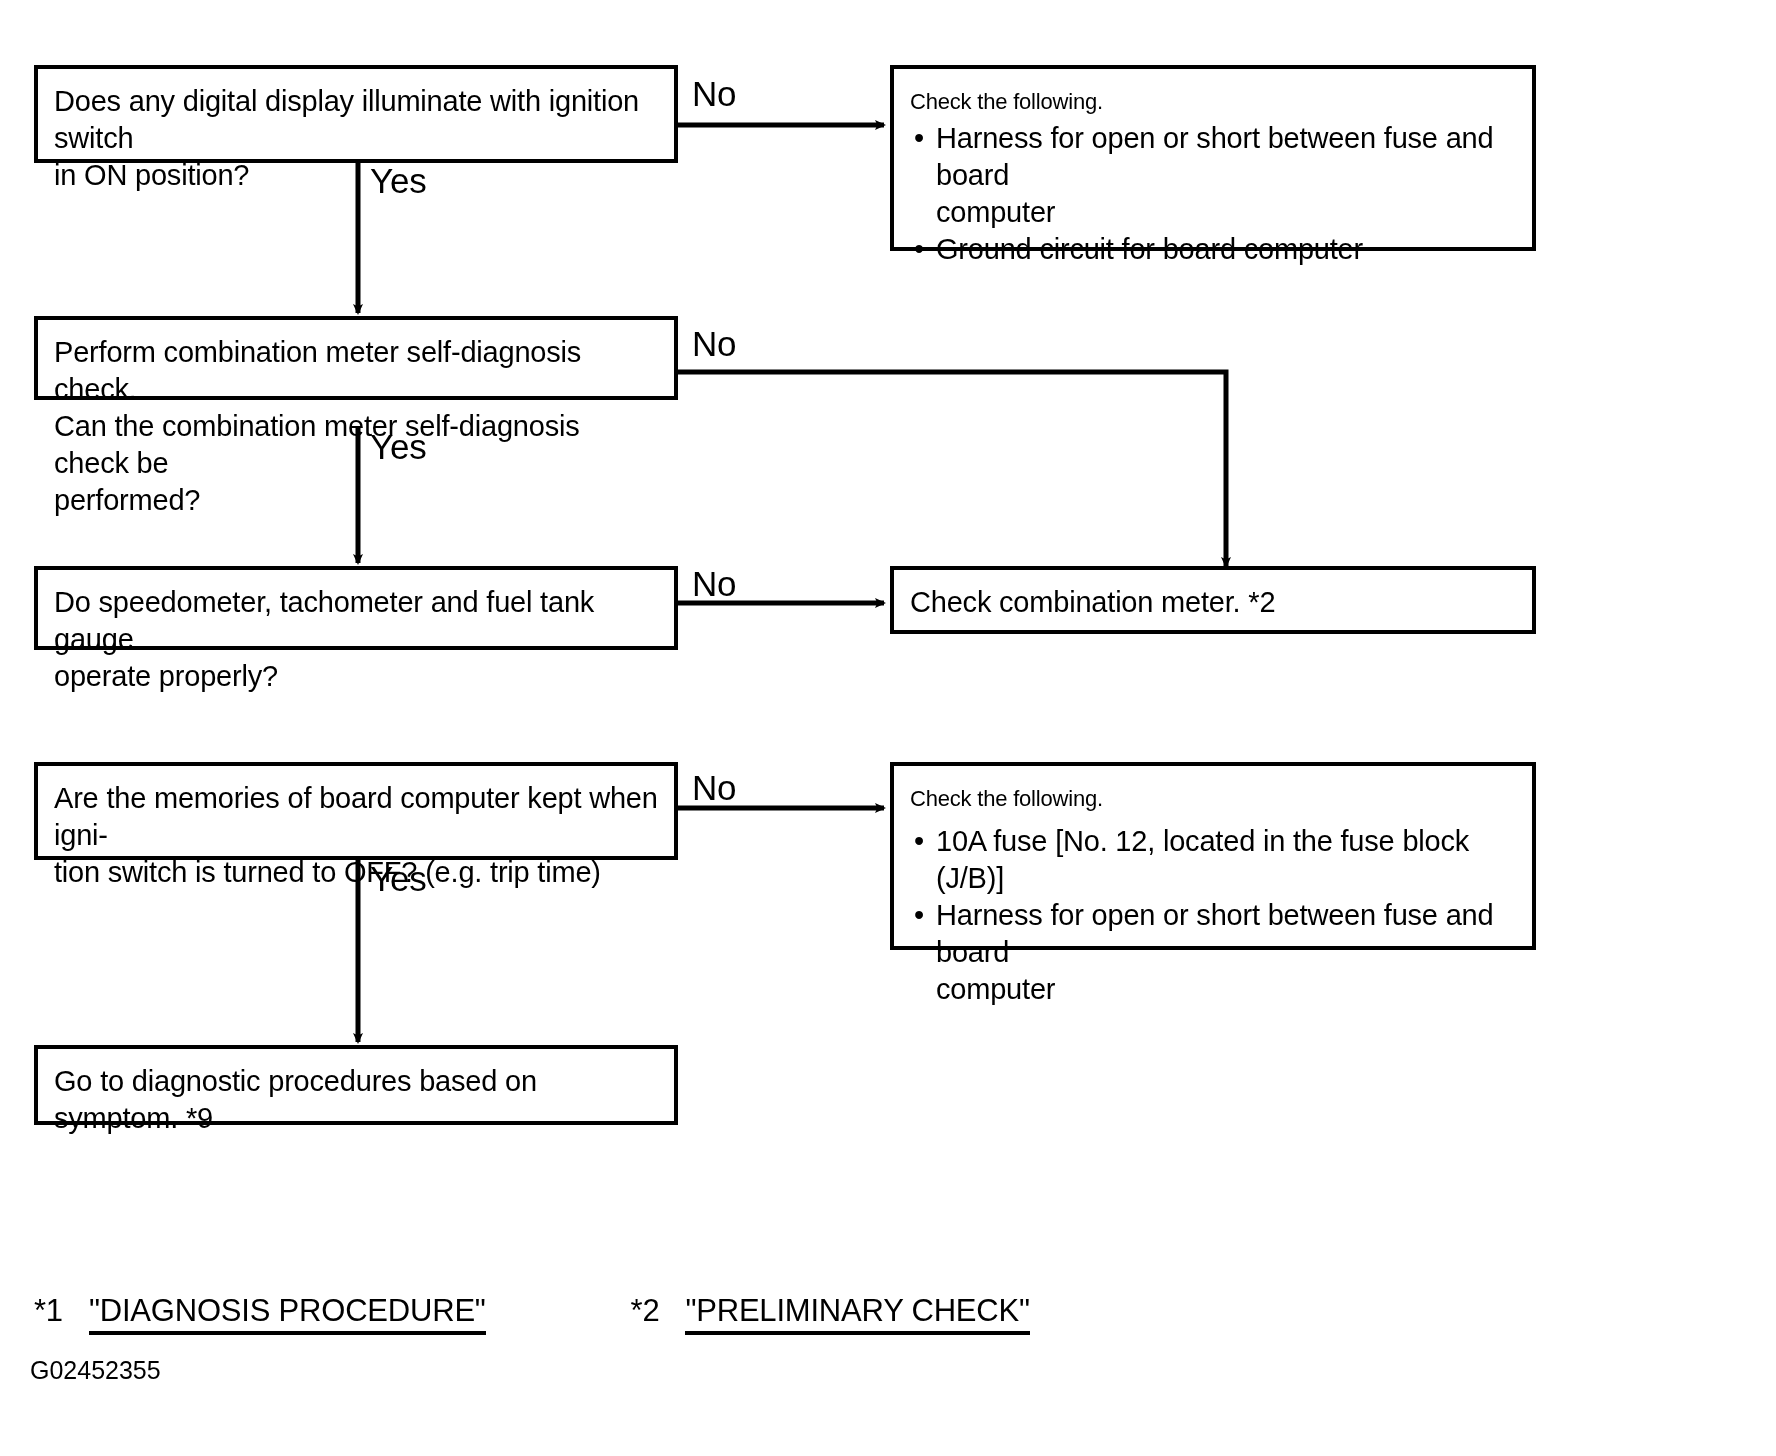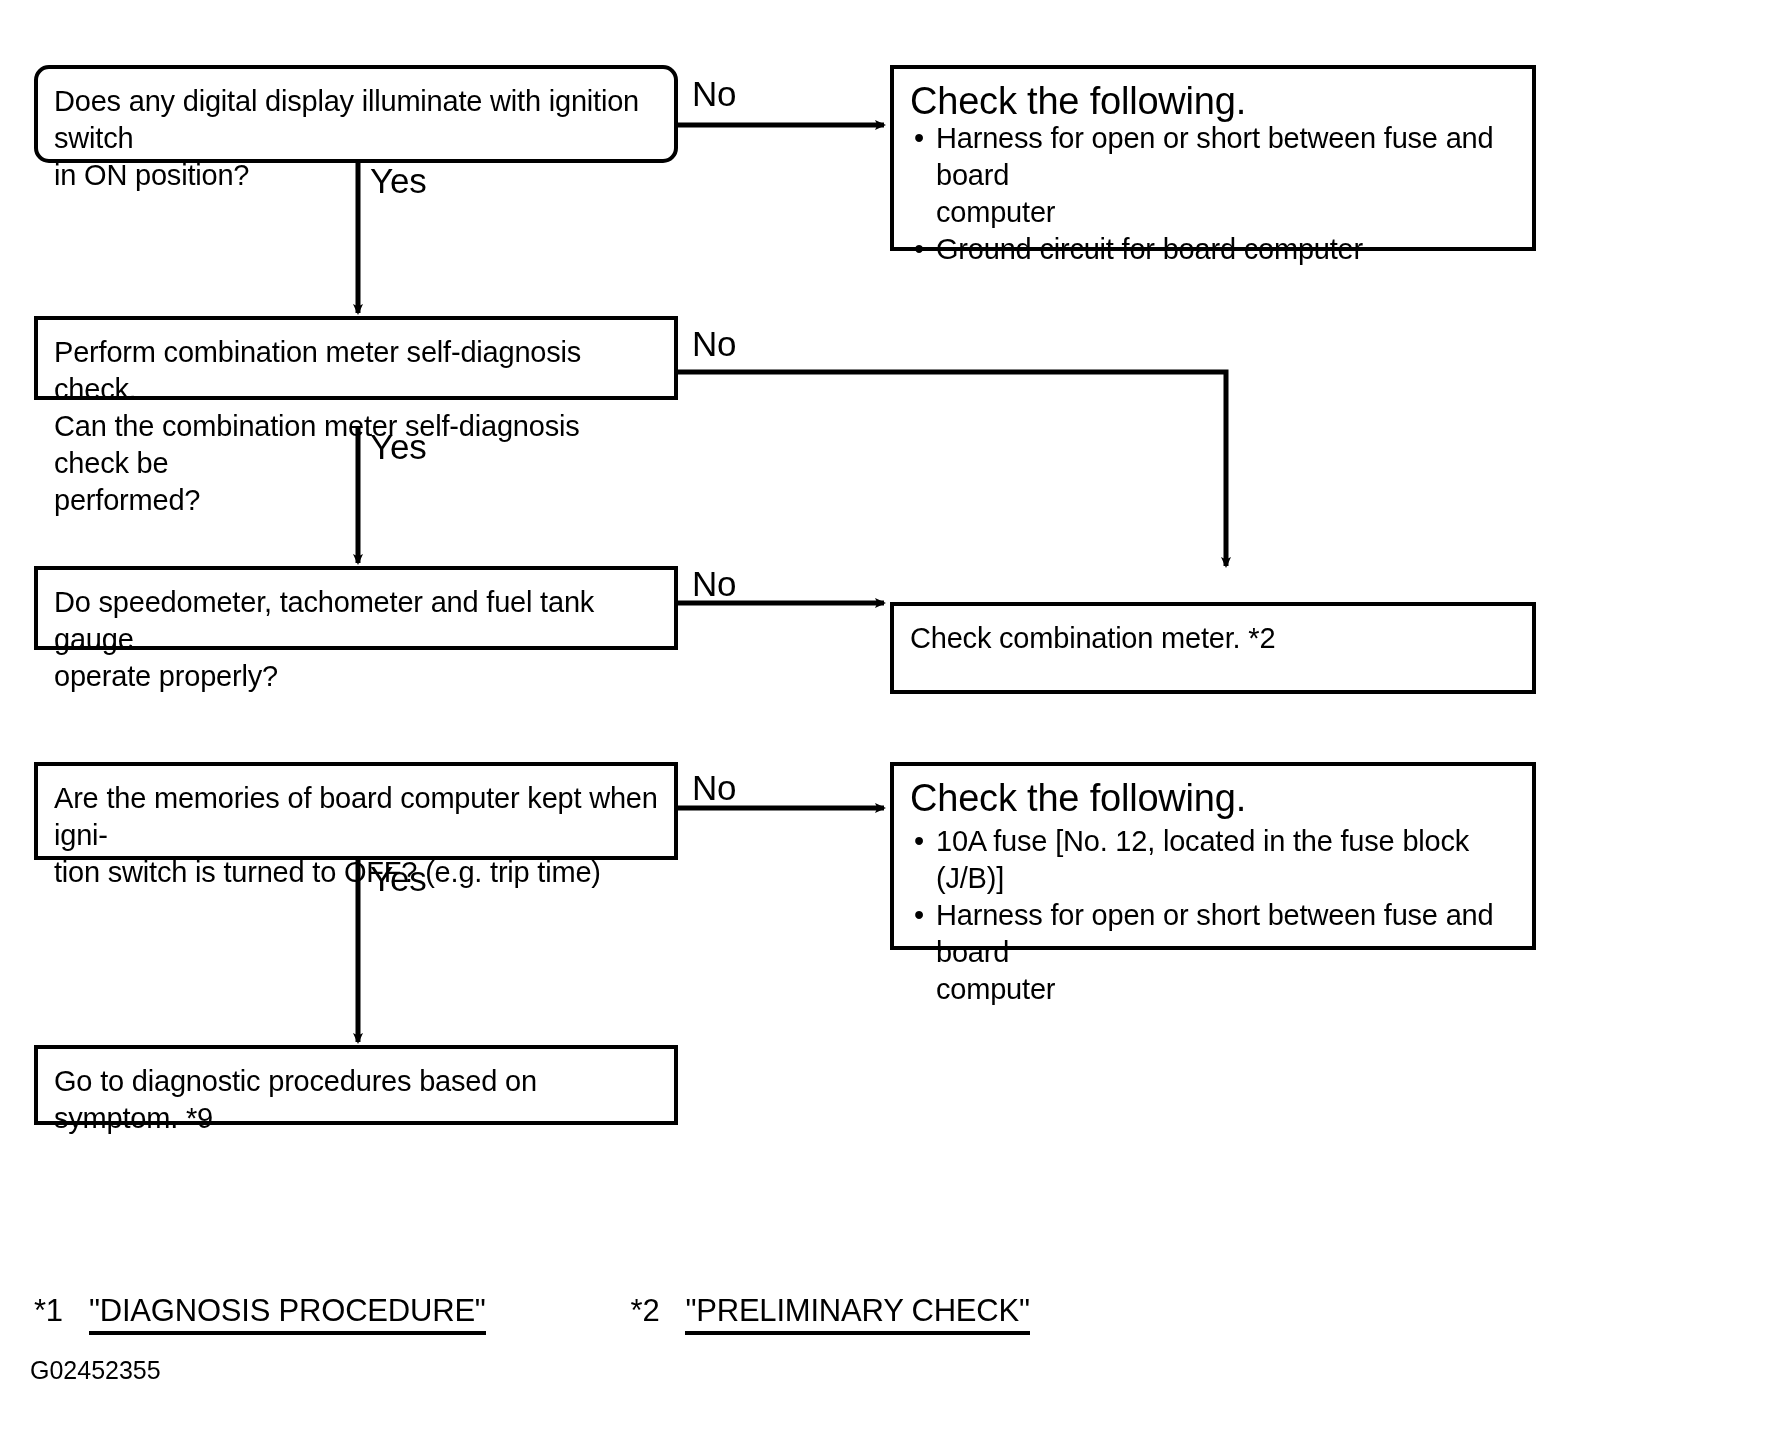--- a/index.html
+++ b/index.html
@@ -47,21 +47,21 @@
     letter-spacing: -0.2px;
   }
   ul.bullets li::before {
     content: "\2022";
     position: absolute;
     left: 4px;
     top: 0;
     font-size: 29px;
   }
   .head-line {
-    font-size: 38px;
+    font-size: 22px;
     line-height: 37px;
     letter-spacing: -0.2px;
   }
   .edge-label {
     position: absolute;
     font-size: 35px;
     line-height: 32px;
     letter-spacing: -0.2px;
     text-align: right;
   }
@@ -121,21 +121,21 @@
 
     <line x1="358" y1="428" x2="358" y2="563" stroke="#000000" stroke-width="5" marker-end="url(#arrow)"></line>
 
     <line x1="678" y1="603" x2="884" y2="603" stroke="#000000" stroke-width="5" marker-end="url(#arrow)"></line>
 
     <line x1="678" y1="808" x2="884" y2="808" stroke="#000000" stroke-width="5" marker-end="url(#arrow)"></line>
 
     <line x1="358" y1="860" x2="358" y2="1042" stroke="#000000" stroke-width="5" marker-end="url(#arrow)"></line>
   </svg>
 
-  <div class="box" style="left:34px; top:65px; width:644px; height:98px;border-radius:15px;">
+  <div class="box" style="left:34px; top:65px; width:644px; height:98px;">
     <div class="txt">Does any digital display illuminate with ignition switch
 in ON position?</div>
   </div>
 
   <div class="box" style="left:890px; top:65px; width:646px; height:186px;">
     <div class="head-line">Check the following.</div>
     <ul class="bullets">
       <li style="white-space:pre-line;">Harness for open or short between fuse and board
    computer</li>
       <li>Ground circuit for board computer</li>
@@ -146,21 +146,21 @@
     <div class="txt">Perform combination meter self-diagnosis check.
 Can the combination meter self-diagnosis check be
 performed?</div>
   </div>
 
   <div class="box" style="left:34px; top:566px; width:644px; height:84px;">
     <div class="txt">Do speedometer, tachometer and fuel tank gauge
 operate properly?</div>
   </div>
 
-  <div class="box" style="left:890px; top:566px; width:646px; height:92px;margin-top:36px;">
+  <div class="box" style="left:890px; top:566px; width:646px; height:68px;">
     <div class="txt">Check combination meter. *2</div>
   </div>
 
   <div class="box" style="left:34px; top:762px; width:644px; height:98px;">
     <div class="txt">Are the memories of board computer kept when igni-
 tion switch is turned to OFF? (e.g. trip time)</div>
   </div>
 
   <div class="box" style="left:890px; top:762px; width:646px; height:188px;">
     <div class="head-line">Check the following.</div>

